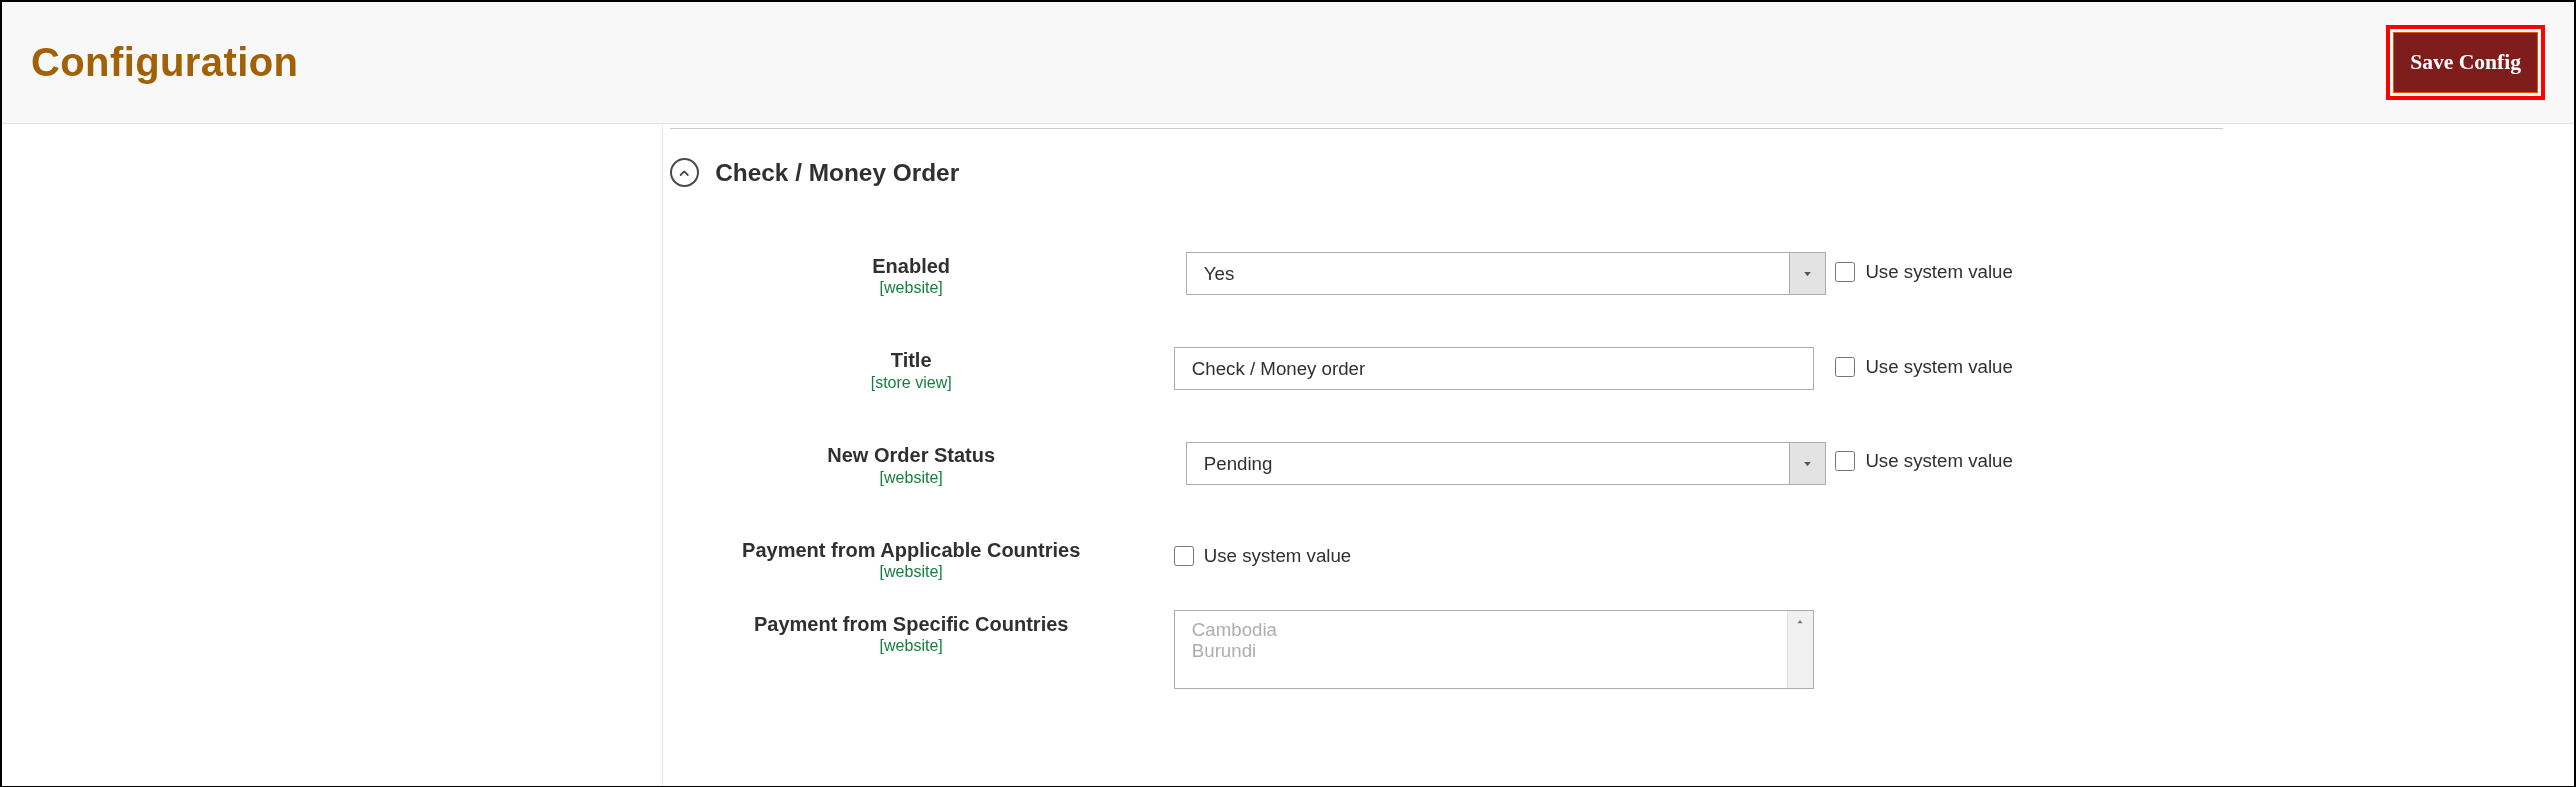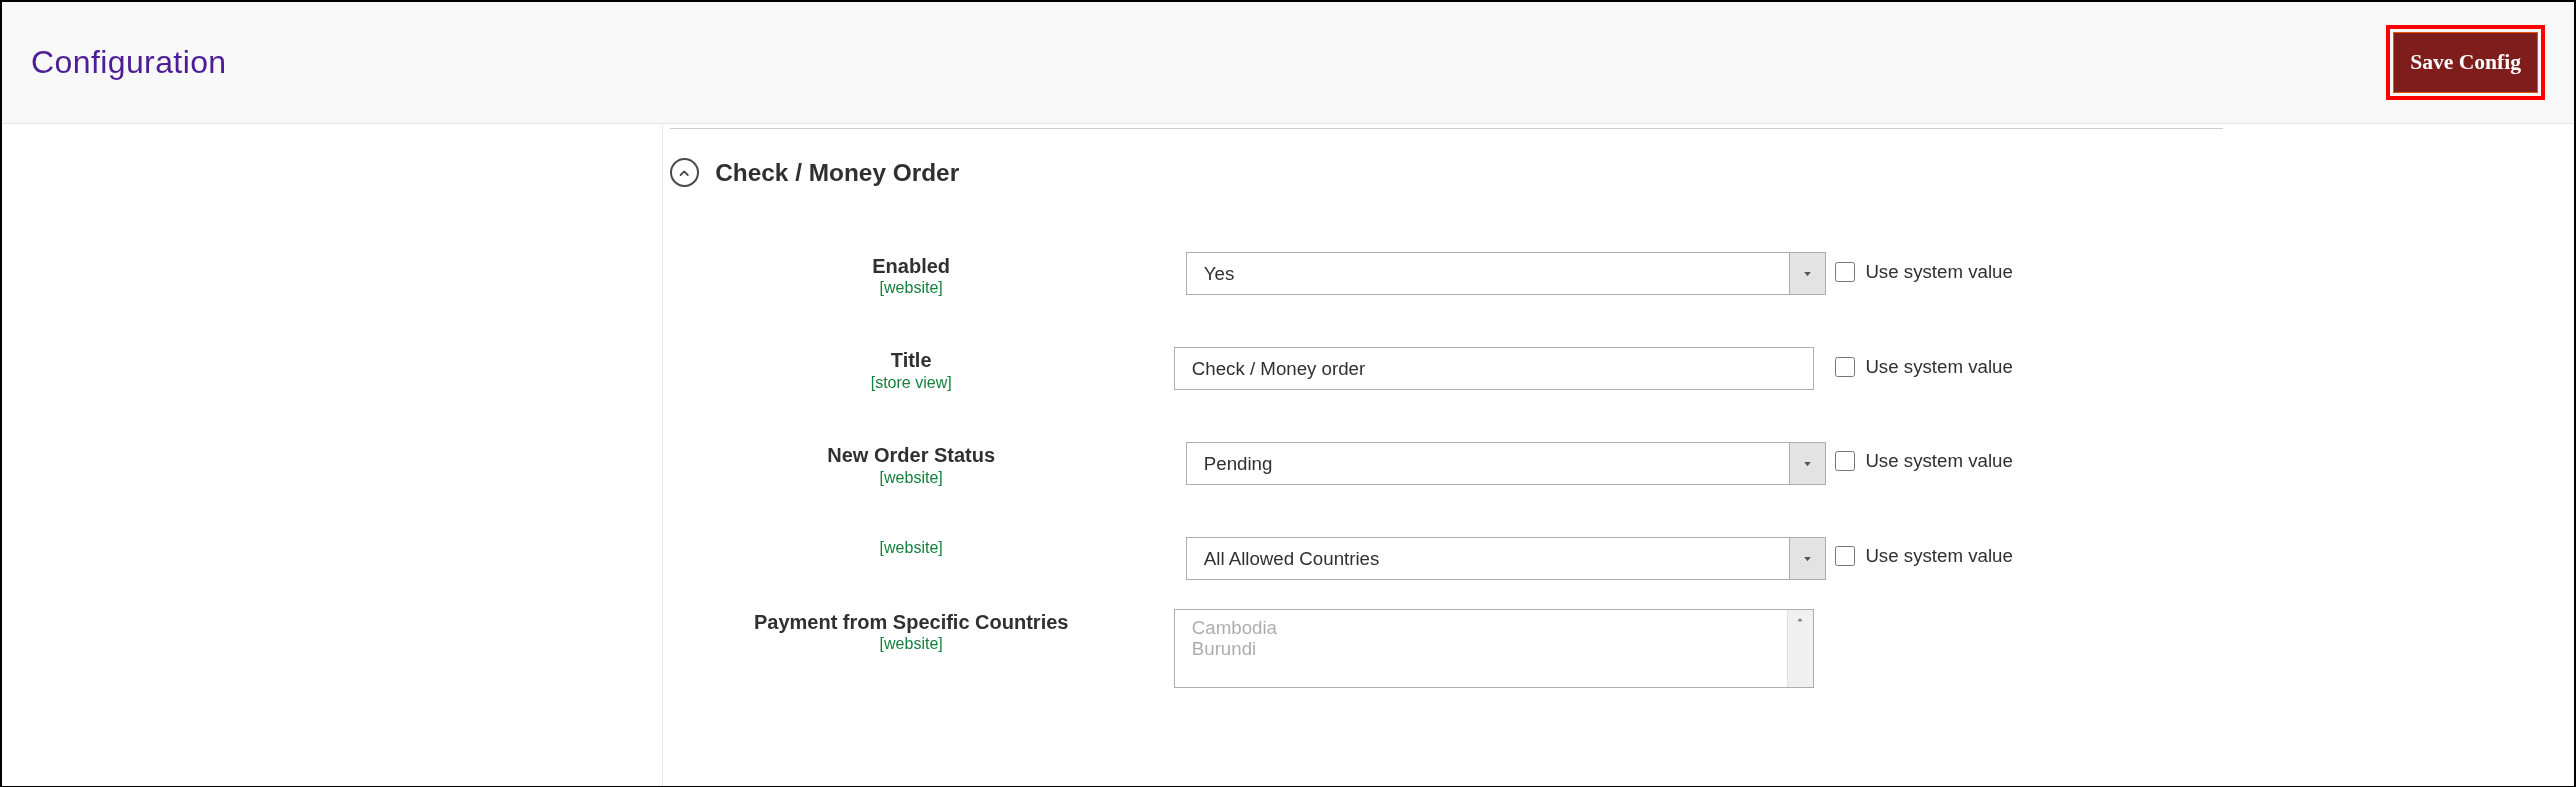--- a/index.html
+++ b/index.html
@@ -27,23 +27,23 @@
   .header {
     background: #f8f8f8;
     border-bottom: 0.7px solid #e3e3e3;
     display: flex;
     align-items: center;
     justify-content: space-between;
     padding: 21.6px 29px 21.6px 29px;
     min-height: 122px;
   }
   .header h1 {
-    font-size: 32px;
-    font-weight: 400;
-    color: #4c1d95;
+    font-size: 40px;
+    font-weight: 700;
+    color: #a16207;
     letter-spacing: 0.4px;
   }
   .save-wrap {
     border: 4.3px solid #ff0000;
     padding: 2.9px;
     display: inline-block;
   }
   .save-btn {
     background: #7f1d1d;
     color: #fff;
@@ -313,34 +313,22 @@
               </div>
             </div>
             <div class="sysval-col">
               <input type="checkbox" id="sv3" style="">
               <label for="sv3">Use system value</label>
             </div>
           </div>
 
           <div class="row tight">
             <div class="label-col">
+              <div class="label-main">Payment from Applicable Countries</div>
               <div class="label-scope">[website]</div>
-            </div>
-            <div class="control-col">
-              <div class="select-wrap">
-                <select>
-                  <option>All Allowed Countries</option>
-                  <option>Specific Countries</option>
-                </select>
-                <span class="select-caret">
-                  <svg viewBox="0 0 24 24" fill="#555">
-                      <polygon points="6,9 18,9 12,17"></polygon>
-                    </svg>
-                </span>
-              </div>
             </div>
             <div class="sysval-col">
               <input type="checkbox" id="sv4" style="">
               <label for="sv4">Use system value</label>
             </div>
           </div>
 
           <div class="row" style="margin-top:29px">
             <div class="label-col">
               <div class="label-main">Payment from Specific Countries</div>

